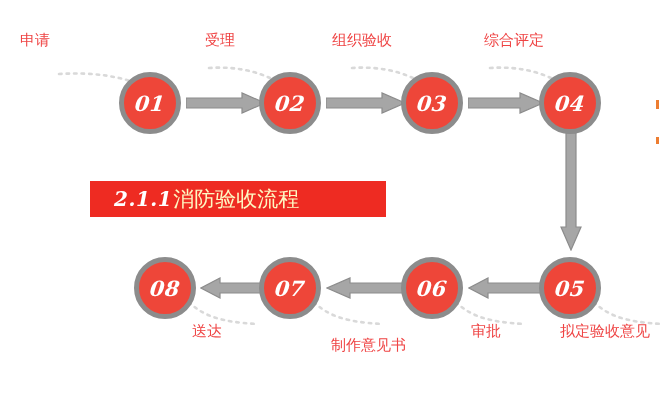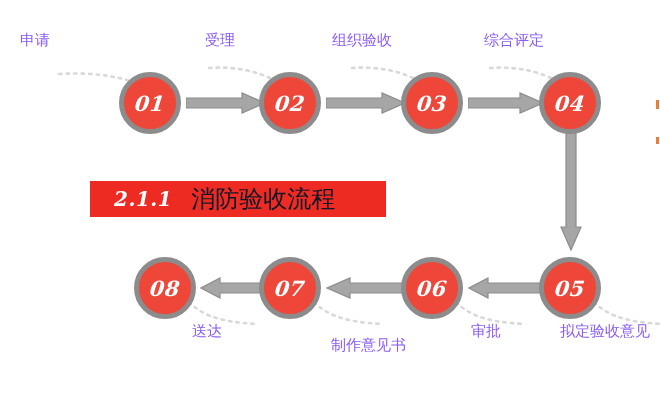--- a/index.html
+++ b/index.html
@@ -28,21 +28,21 @@
     font-weight:bold;
     font-family:"DejaVu Serif", serif;
     letter-spacing:.5px;
     transform:skewX(-6deg);
     user-select:none;
   }
 
   
   .caption{
     position:absolute;
-    color:#8b5cf6;
+    color:#ef4444;
     font-size:15px;
     white-space:nowrap;
     font-family:"DejaVu Sans", sans-serif;
   }
 
   
   .arrow{position:absolute;}
 
   
   .connector{position:absolute;pointer-events:none;}
@@ -59,23 +59,23 @@
   }
   #banner .b-num{
     color:#FFFFFF;
     font-size:20px;
     font-weight:bold;
     font-style:italic;
     font-family:"DejaVu Serif", serif;
     letter-spacing:.5px;
   }
   #banner .b-text{
-    color:#0f172a;
-    font-size:24px;
-    margin-left:19px;
+    color:#fef9c3;
+    font-size:21px;
+    margin-left:1px;
     font-family:"DejaVu Sans", sans-serif;
   }
 
   
   .edge-mark{
     position:absolute;
     background:#ED7D31;
     width:3px;
   }
 </style>

